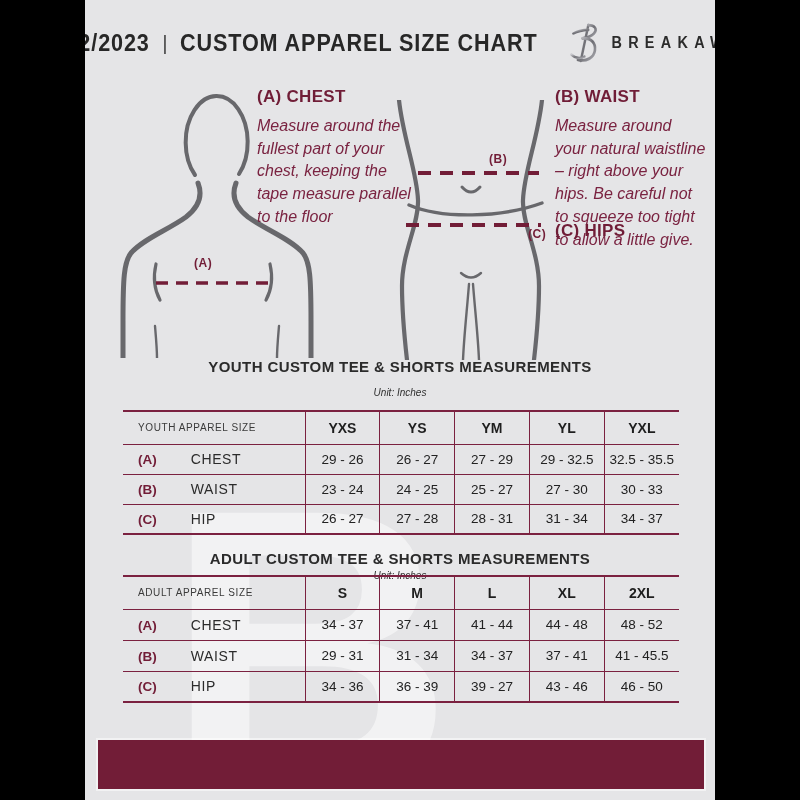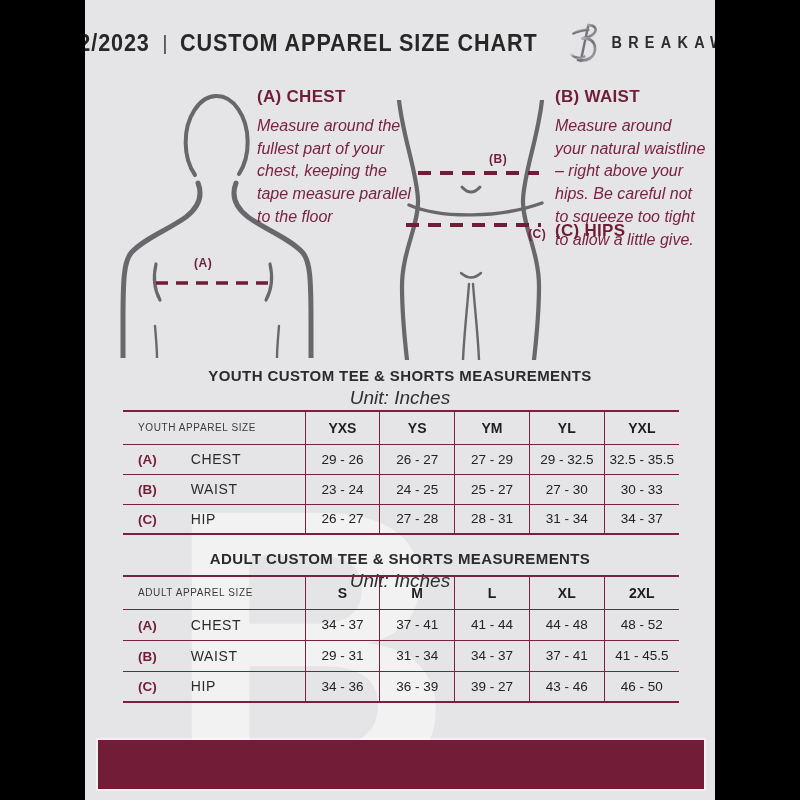--- a/index.html
+++ b/index.html
@@ -42,22 +42,22 @@
 
   
   .watermark{position:absolute;left:80px;top:450px;z-index:0;
              font-size:400px;font-weight:700;line-height:1;
              color:rgba(255,255,255,0.5);pointer-events:none;}
 
   
   .tbl-title{position:absolute;left:0;width:100%;text-align:center;z-index:1;
              font-size:15px;font-weight:700;color:var(--ink);letter-spacing:0.4px;}
   .tbl-unit{position:absolute;left:0;width:100%;text-align:center;z-index:1;
-            font-size:19px;font-style:italic;color:#2f2f2f;}
-  .t0-title{top:367px;} .t0-unit{top:387px;}
+            font-size:10px;font-style:italic;color:#2f2f2f;}
+  .t0-title{top:358px;} .t0-unit{top:387px;}
   .t1-title{top:550px;text-align:center;} .t1-unit{top:570px;}
 
   table.sizes{position:absolute;left:38px;width:556px;z-index:1;
               border-collapse:collapse;table-layout:fixed;
               border-top:2px solid var(--maroon-border);
               border-bottom:2px solid var(--maroon-border);}
   .t0{top:410px;} .t1{top:575px;}
   .sizes col.c0{width:182px;} .sizes col.cv{width:74.8px;}
   .sizes tr{height:30px;} .sizes tr.hrow{height:33px;}
   .t1 tr{height:31px;}

